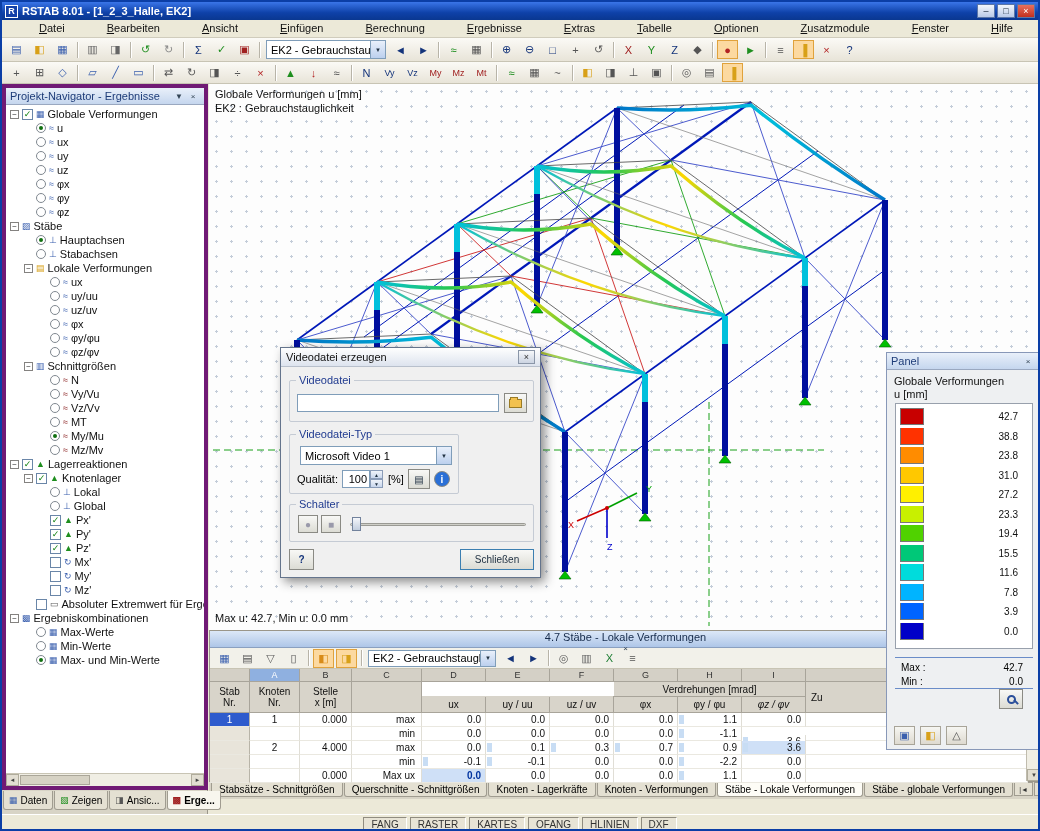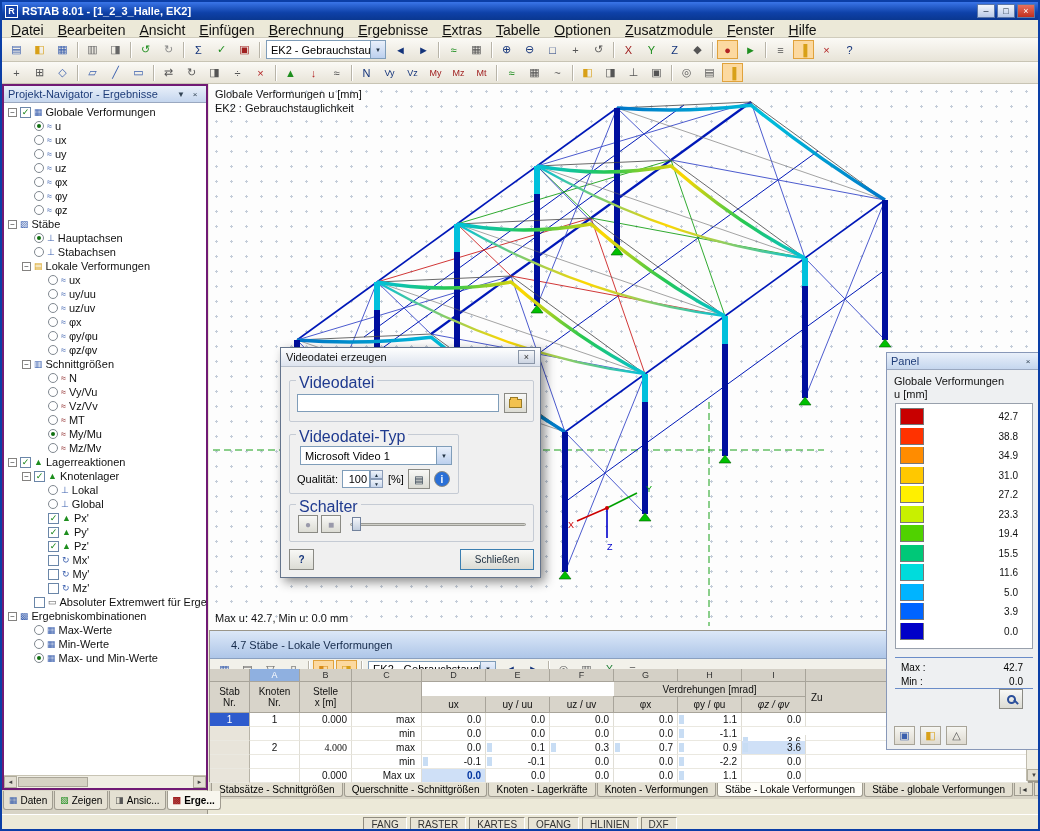--- a/index.html
+++ b/index.html
@@ -7,35 +7,35 @@
 .win{position:relative;width:1040px;height:831px;background:#ece9d8;overflow:hidden;border:2px solid #0b3ea6;font-size:11px;}
 
 .titlebar{position:absolute;left:0;top:0;width:100%;height:18px;background:linear-gradient(#3a75e8,#0e41a8 60%,#0a3790);color:#fff;display:flex;align-items:center;padding:0 3px;z-index:20;}
 .appicon{width:13px;height:13px;background:#1340a8;border:1px solid #fff;color:#fff;font-size:9px;font-weight:bold;display:flex;align-items:center;justify-content:center;margin-right:4px;}
 .wtitle{font-weight:bold;font-size:11px;flex:1;white-space:nowrap;}
 .winbtns{display:flex;gap:2px;}
 .wbtn{width:18px;height:14px;background:linear-gradient(#f2f6fc,#b9cae8);border:1px solid #5a76a8;font-size:9px;display:flex;align-items:center;justify-content:center;color:#123;}
 .wbtn.close{background:linear-gradient(#e8705c,#c03020);color:#fff;}
 
 .menubar{position:absolute;left:0;top:18px;width:100%;height:18px;background:#ece9d8;border-bottom:1px solid #d0ccbc;z-index:19;padding-left:2px;}
-.mitem{display:inline-block;padding:2px 7px;font-size:14px;color:#111;cursor:default;}
+.mitem{display:inline-block;padding:2px 7px;font-size:11px;color:#111;cursor:default;margin-left:28px;}
 .mitem::first-letter{text-decoration:underline;}
 
 .tbar{position:absolute;left:0;width:100%;background:linear-gradient(#fbfaf6,#e8e4d8);border-bottom:1px solid #c8c4b4;display:flex;align-items:center;padding:0 3px;z-index:18;}
 .tb1{top:36px;height:24px;}
 .tb2{top:60px;height:22px;}
 .tbicon{min-width:21px;height:19px;border:1px solid transparent;display:flex;align-items:center;justify-content:center;font-size:11px;margin:0 1px;cursor:default;}
 .tbicon.small{font-size:9px;}
 .tbicon.active{background:#fcd9a0;border:1px solid #e0a23c;}
 .tbsep{width:1px;height:16px;background:#b8b4a8;box-shadow:1px 0 0 #fff;margin:0 3px;}
 .combo{display:flex;align-items:center;height:19px;background:#fff;border:1px solid #7f9db9;font-size:11px;margin:0 3px;}
 .combo .ctext{flex:1;padding:0 4px;white-space:nowrap;overflow:hidden;}
 .combo .carr{width:15px;height:100%;background:linear-gradient(#e9f0fb,#bcd0ee);border-left:1px solid #7f9db9;display:flex;align-items:center;justify-content:center;font-size:6px;color:#234;}
 
-.navigator{position:absolute;left:0;top:82px;width:206px;height:706px;background:#fff;border:2px solid #701a75;z-index:5;}
+.navigator{position:absolute;left:0;top:82px;width:206px;height:706px;background:#fff;border:4px solid #701a75;z-index:5;}
 .paneltitle{height:17px;background:linear-gradient(#e9f0fa,#c5d6ee);border-bottom:1px solid #9aa8c0;display:flex;align-items:center;padding:0 4px;color:#1e3c78;font-size:11px;}
 .paneltitle .pt{flex:1;white-space:nowrap;overflow:hidden;}
 .ptbtn{width:14px;height:12px;display:flex;align-items:center;justify-content:center;font-size:8px;color:#345;border:1px solid transparent;}
 .tree{position:absolute;left:0;top:17px;right:0;bottom:13px;overflow:hidden;padding-top:2px;}
 .trow{display:flex;align-items:center;height:14px;gap:3px;white-space:nowrap;}
 .exp{width:9px;height:9px;border:1px solid #848280;background:#fff;font-size:8px;line-height:7px;text-align:center;color:#333;flex:none;}
 .expsp{width:9px;flex:none;}
 .chk{width:11px;height:11px;border:1px solid #6a86a8;background:#fff;font-size:9px;line-height:9px;text-align:center;color:#108010;flex:none;}
 .rad{width:10px;height:10px;border:1px solid #808890;border-radius:50%;background:#fff;position:relative;flex:none;}
 .rad.on::after{content:"";position:absolute;left:2px;top:2px;width:4px;height:4px;border-radius:50%;background:#107010;}
@@ -53,21 +53,21 @@
 .viewport{position:absolute;left:207px;top:82px;width:833px;height:546px;background:#fdfdfd;background-image:radial-gradient(circle,#c3ccd8 1px,transparent 1.3px);background-size:15px 15px;z-index:1;overflow:hidden;}
 .ovl{position:absolute;left:6px;top:3px;font-size:11px;color:#111;line-height:14px;z-index:2;}
 .vstat{position:absolute;left:6px;bottom:6px;font-size:11px;color:#111;z-index:2;}
 .viewport svg{position:absolute;left:0;top:0;}
 
 .dialog{position:absolute;left:278px;top:345px;width:261px;height:231px;background:#f0f0f0;border:1px solid #64748c;box-shadow:4px 4px 10px rgba(0,0,0,.45);z-index:30;}
 .dtitle{height:19px;background:linear-gradient(#fefefe,#dde3ee);border-bottom:1px solid #b8c0cc;display:flex;align-items:center;padding:0 5px;font-size:11px;color:#111;}
 .dtitle .pt{flex:1;}
 .dclose{width:17px;height:14px;background:linear-gradient(#f6f8fa,#ccd4e2);border:1px solid #8a96a8;font-size:9px;display:flex;align-items:center;justify-content:center;color:#333;}
 .grp{position:absolute;border:1px solid #c5cbd4;border-radius:2px;}
-.glabel{position:absolute;top:-7px;left:6px;background:#f0f0f0;padding:0 3px;color:#1f3a8f;font-size:16px;}
+.glabel{position:absolute;top:-7px;left:6px;background:#f0f0f0;padding:0 3px;color:#1f3a8f;font-size:11px;}
 .dinput{position:absolute;background:#fff;border:1px solid #7f9db9;font-size:11px;padding:0 3px;display:flex;align-items:center;}
 .dbtn{position:absolute;background:linear-gradient(#f8f8f6,#dcdcd4);border:1px solid #8a8a84;display:flex;align-items:center;justify-content:center;font-size:10px;color:#234;}
 .folder{width:13px;height:9px;background:#f2c14e;border:1px solid #9a7b25;position:relative;}
 .folder::before{content:"";position:absolute;top:-3px;left:0;width:6px;height:2px;background:#f2c14e;border:1px solid #9a7b25;border-bottom:none;}
 .radrow{display:flex;align-items:center;gap:4px;font-size:11px;height:15px;}
 .spin{position:absolute;display:flex;}
 .spin .sval{width:28px;height:18px;background:#fff;border:1px solid #7f9db9;font-size:11px;display:flex;align-items:center;justify-content:flex-end;padding-right:2px;}
 .spin .sarrs{display:flex;flex-direction:column;}
 .spin .sa{width:13px;height:9px;background:linear-gradient(#f0f4fa,#c8d6ec);border:1px solid #8a9cb8;font-size:5px;display:flex;align-items:center;justify-content:center;color:#234;}
 .slider{position:absolute;height:14px;}
@@ -84,21 +84,21 @@
 .srow .sv{flex:1;text-align:right;font-size:10px;color:#111;padding-right:10px;}
 .maxmin{position:absolute;left:8px;top:304px;width:138px;height:32px;border-top:1px solid #6a8cc8;border-bottom:1px solid #6a8cc8;font-size:10px;padding:2px 10px 0 6px;}
 .mmrow{display:flex;justify-content:space-between;height:14px;align-items:center;}
 .magbtn{position:absolute;right:16px;bottom:40px;width:24px;height:20px;background:linear-gradient(#f8f8f6,#dcdcd4);border:1px solid #8a8a84;display:flex;align-items:center;justify-content:center;}
 .mag{position:relative;width:9px;height:9px;border:2px solid #2b4f9a;border-radius:50%;}
 .mag::after{content:"";position:absolute;width:6px;height:2px;background:#2b4f9a;transform:rotate(45deg);right:-5px;bottom:-1px;}
 .pbots{position:absolute;left:6px;bottom:4px;display:flex;gap:3px;}
 .pbots .tbicon{background:linear-gradient(#f6f6f2,#dedad0);border:1px solid #a8a498;}
 
 .tablepanel{position:absolute;left:207px;top:628px;width:833px;height:152px;background:#fff;border:1px solid #9a968a;z-index:4;}
-.ttitle{height:28px;background:linear-gradient(#dce8f8,#aec6e8);border-bottom:1px solid #8aa0c0;display:flex;align-items:center;padding:0 21px;color:#152a4a;font-size:11px;}
+.ttitle{height:17px;background:linear-gradient(#dce8f8,#aec6e8);border-bottom:1px solid #8aa0c0;display:flex;align-items:center;padding:0 5px;color:#152a4a;font-size:11px;flex-direction:column;}
 .ttitle .pt{flex:1;}
 .ttool{height:21px;background:#f2f1ea;border-bottom:1px solid #c8c4b4;display:flex;align-items:center;padding:0 3px;}
 .letters{position:absolute;left:0;top:38px;width:818px;height:13px;}
 .tl-cell{position:absolute;top:0;height:13px;background:#d4d0c6;border-right:1px solid #a8a49a;border-bottom:1px solid #a8a49a;font-size:9px;display:flex;align-items:center;justify-content:center;color:#333;}
 .tl-cell.sel{background:#8fb0e0;color:#fff;}
 .thead{position:absolute;left:0;top:51px;width:818px;height:31px;}
 .th-cell{position:absolute;background:#d8d4ca;border-right:1px solid #a8a49a;border-bottom:1px solid #a8a49a;font-size:10px;display:flex;align-items:center;justify-content:center;color:#111;text-align:center;}
 .th-cell.two{flex-direction:column;line-height:1.15;}
 .th-cell.zu{justify-content:flex-start;padding-left:5px;}
 .tbody{position:absolute;left:0;top:82px;width:818px;height:70px;background:#fff;}
@@ -758,21 +758,21 @@
           <div class="tc num" style="left: 276px; width: 64px;">0.0</div>
           <div class="tc num" style="left: 340px; width: 64px;">0.0</div>
           <div class="tc num" style="left: 404px; width: 64px;">0.0</div>
           <div class="tc num bar" style="left: 468px; width: 64px;">-1.1</div>
           <div class="tc num bar" style="left: 532px; width: 64px; margin-top: 8px;">-3.6</div>
           <div class="tc" style="left: 596px; width: 222px;"></div>
         </div>
         <div class="trw" style="top: 28px;">
           <div class="tc stab" style="left: 0px; width: 40px;"></div>
           <div class="tc ctr" style="left: 40px; width: 50px;">2</div>
-          <div class="tc num" style="left: 90px; width: 52px; font-family: Liberation Serif, serif;">4.000</div>
+          <div class="tc num" style="left: 90px; width: 52px;">4.000</div>
           <div class="tc typ" style="left: 142px; width: 70px;">max</div>
           <div class="tc num" style="left: 212px; width: 64px;">0.0</div>
           <div class="tc num bar" style="left: 276px; width: 64px;">0.1</div>
           <div class="tc num bar" style="left: 340px; width: 64px;">0.3</div>
           <div class="tc num bar" style="left: 404px; width: 64px;">0.7</div>
           <div class="tc num bar" style="left: 468px; width: 64px;">0.9</div>
           <div class="tc num bar hl" style="left: 532px; width: 64px;">3.6</div>
           <div class="tc" style="left: 596px; width: 222px;"></div>
         </div>
         <div class="trw" style="top: 42px;">
@@ -834,21 +834,21 @@
         <div class="srow">
           <span class="sw" style="background: rgb(200, 0, 0);"></span>
           <span class="sv">42.7</span>
         </div>
         <div class="srow">
           <span class="sw" style="background: rgb(255, 50, 0);"></span>
           <span class="sv">38.8</span>
         </div>
         <div class="srow">
           <span class="sw" style="background: rgb(255, 140, 0);"></span>
-          <span class="sv">34.9</span>
+          <span class="sv">23.8</span>
         </div>
         <div class="srow">
           <span class="sw" style="background: rgb(255, 200, 0);"></span>
           <span class="sv">31.0</span>
         </div>
         <div class="srow">
           <span class="sw" style="background: rgb(255, 240, 0);"></span>
           <span class="sv">27.2</span>
         </div>
         <div class="srow">
@@ -862,21 +862,21 @@
         <div class="srow">
           <span class="sw" style="background: rgb(0, 200, 120);"></span>
           <span class="sv">15.5</span>
         </div>
         <div class="srow">
           <span class="sw" style="background: rgb(0, 220, 220);"></span>
           <span class="sv">11.6</span>
         </div>
         <div class="srow">
           <span class="sw" style="background: rgb(0, 180, 255);"></span>
-          <span class="sv">5.0</span>
+          <span class="sv">7.8</span>
         </div>
         <div class="srow">
           <span class="sw" style="background: rgb(0, 100, 255);"></span>
           <span class="sv">3.9</span>
         </div>
         <div class="srow">
           <span class="sw" style="background: rgb(0, 0, 200);"></span>
           <span class="sv">0.0</span>
         </div>
       </div>

